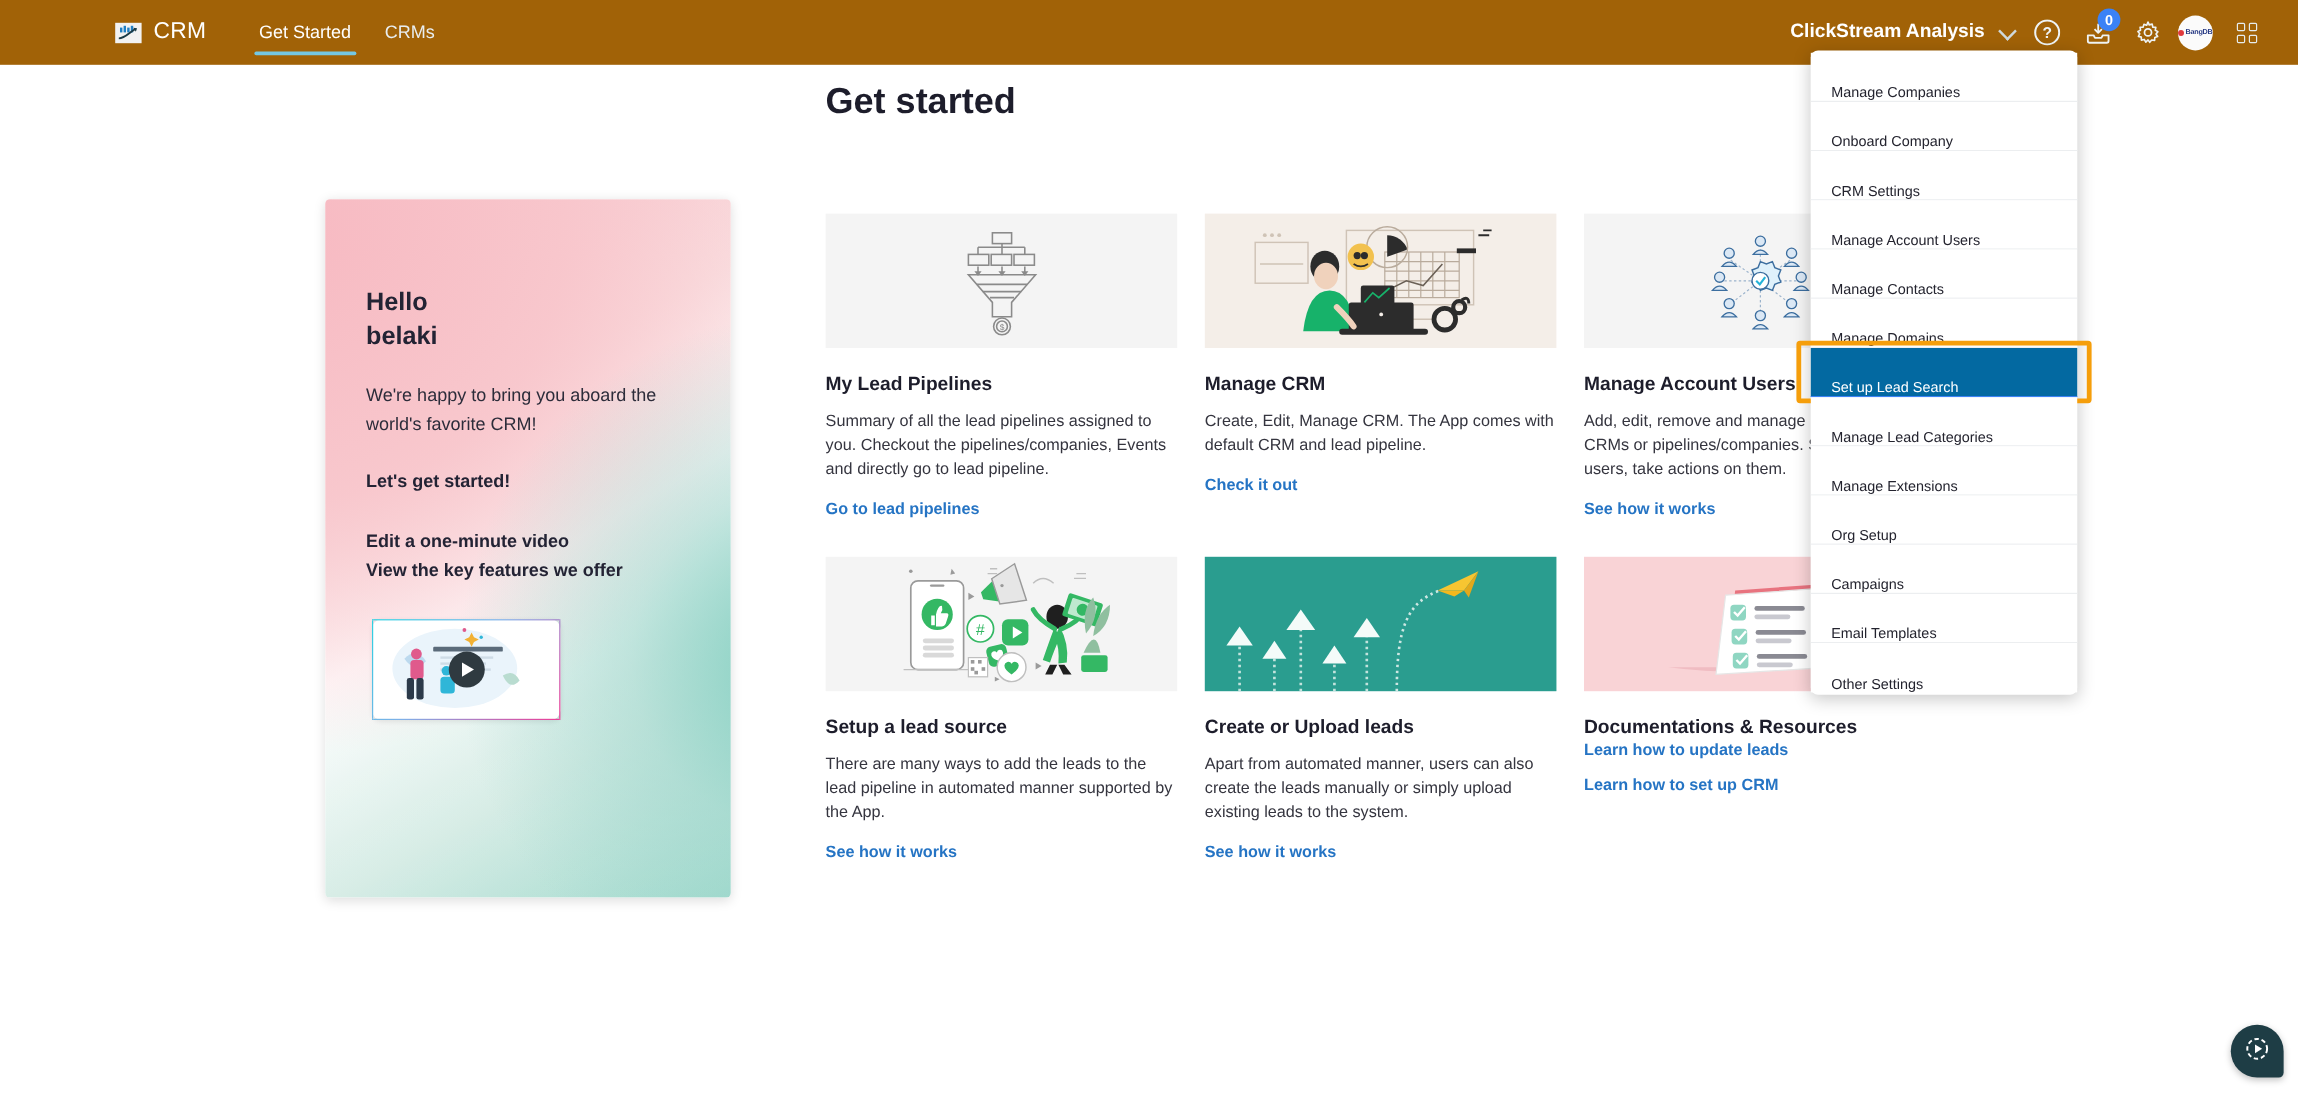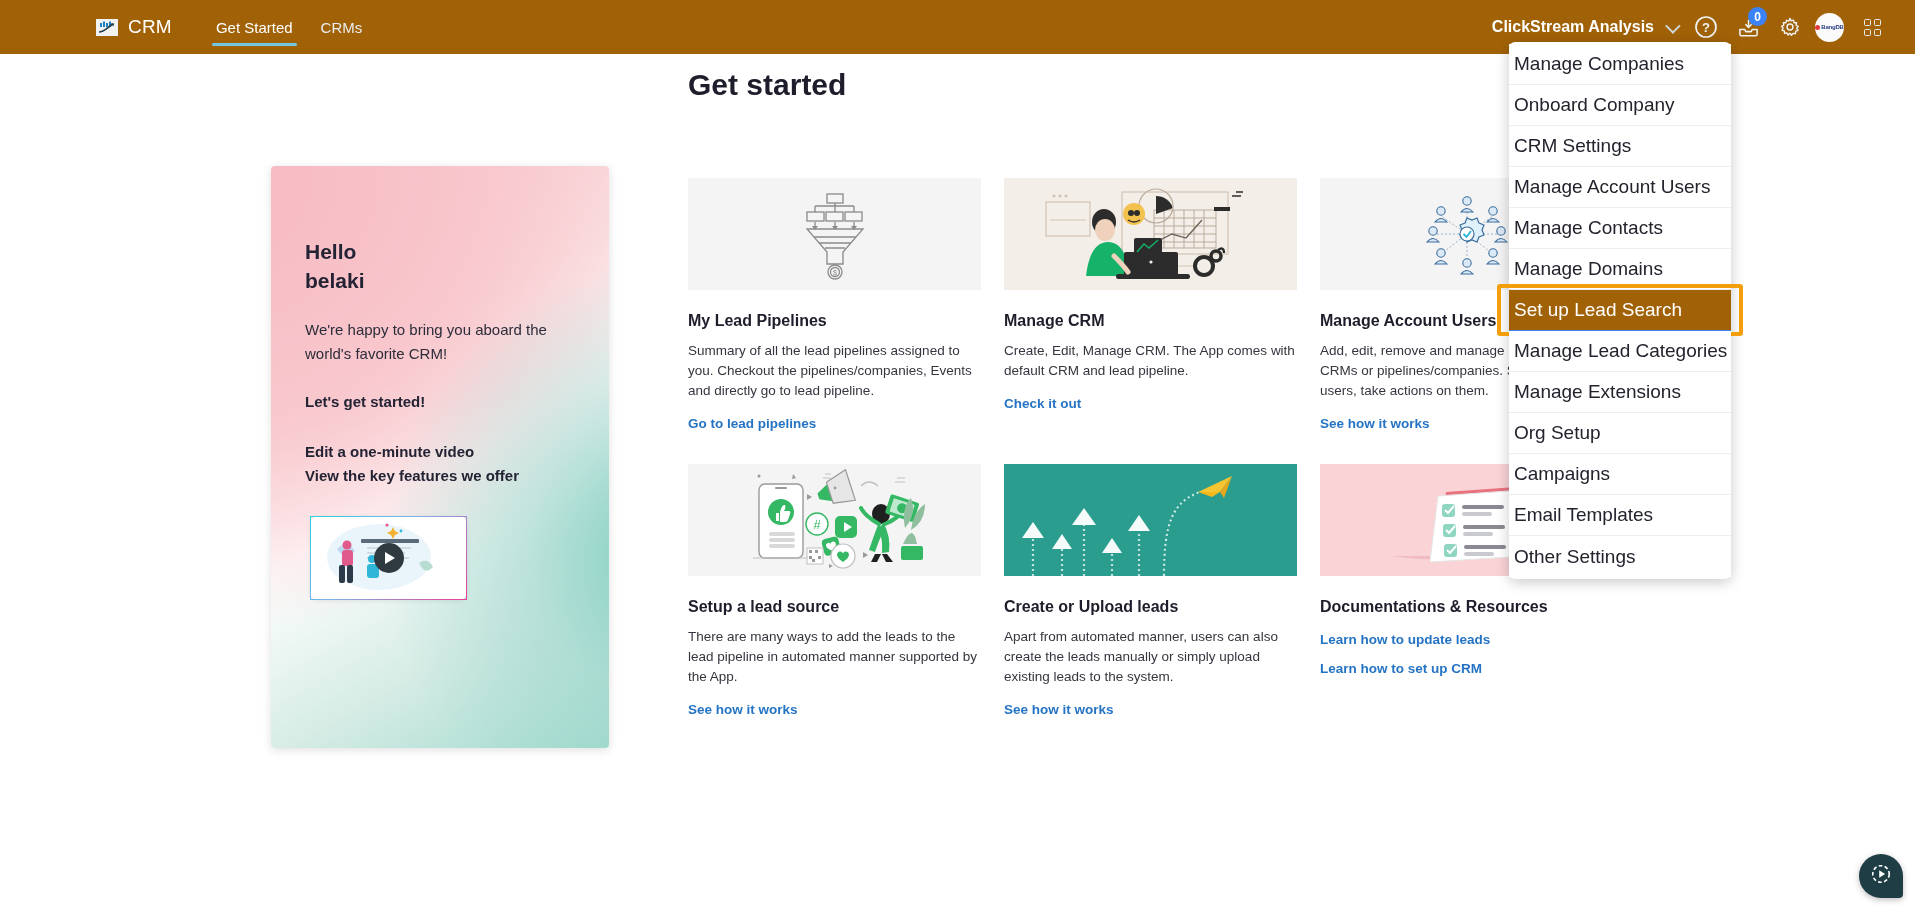--- a/index.html
+++ b/index.html
@@ -185,30 +185,30 @@
     width: 222px;
     background: #ffffff;
     border-radius: 6px;
     box-shadow: 0 3px 14px rgba(0,0,0,.22);
     z-index: 60;
     overflow: visible;
     padding: 2px 0;
   }
   .menu-item {
     height: 41px;
-    display: flex; align-items: center;
-    padding: 0 0 0 5px;
-    font-size: 19px; color: #23232e;
+    display: flex; align-items: flex-end;
+    padding: 0 0 0 17px;
+    font-size: 12px; color: #23232e;
     border-bottom: 1px solid #eceef0;
     cursor: pointer; position: relative;
     background: #fff;
   }
   .menu-item:last-child { border-bottom: none; }
   .menu-item.selected {
-    background: #a16207; color: #ffffff;
+    background: #0369a1; color: #ffffff;
     border-bottom-color: #3b82f6;
   }
   .menu-item.selected::before {
     content: "";
     position: absolute;
     left: -12px; right: -12px; top: -6px; bottom: -6px;
     border: 4px solid #f59e0b;
     border-radius: 3px;
     pointer-events: none;
   }
@@ -611,21 +611,21 @@
             </g>
           </g>
           <g transform="translate(204,54) rotate(-34)">
             <rect width="12" height="30" rx="2" fill="#f7d78a"></rect>
             <path d="M0 30 L6 40 L12 30 Z" fill="#f2bfbf"></path>
             <rect y="0" width="12" height="6" fill="#e8a9b0"></rect>
           </g>
         </svg>
       </div>
       <div class="card-title">Documentations &amp; Resources</div>
-      <div class="card-link" style="margin-top:16px;">Learn how to update leads</div>
+      <div class="card-link" style="margin-top:1px;">Learn how to update leads</div>
       <div class="card-link">Learn how to set up CRM</div>
     </div>
 
   </div>
 
   <div class="fab">
     <span>
       <svg width="22" height="22" viewBox="0 0 24 24">
         <circle cx="12" cy="12" r="9" fill="none" stroke="#ffffff" stroke-width="1.8" stroke-dasharray="4 2.6"></circle>
         <path d="M10 8 L16.5 12 L10 16 Z" fill="#ffffff"></path>

